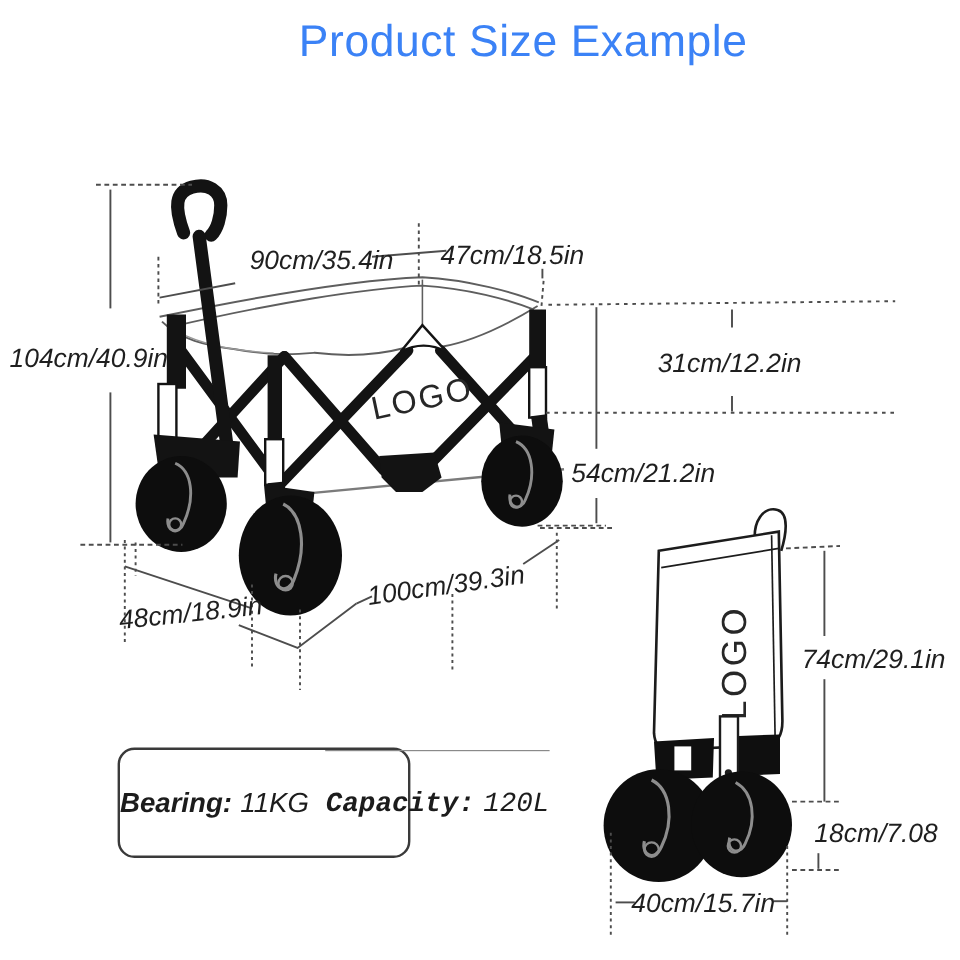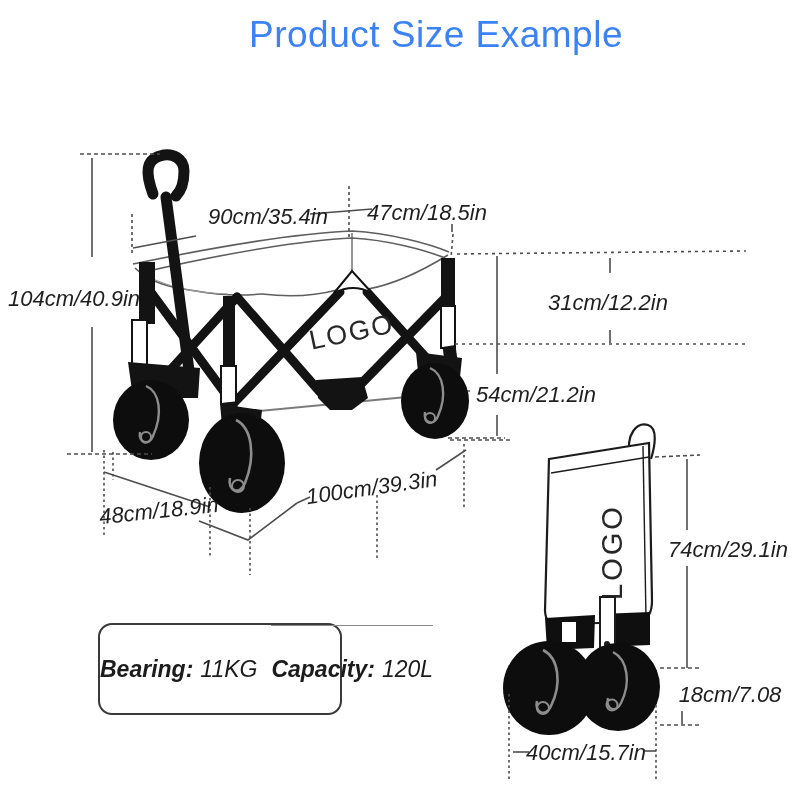--- a/index.html
+++ b/index.html
@@ -12,21 +12,21 @@
             font-size:22px;fill:#1f1f1f;}
   .logo-main{font-family:"Liberation Sans",sans-serif;font-size:27px;fill:#272727;
              letter-spacing:2px;}
   .logo-folded{font-family:"Liberation Sans",sans-serif;font-size:29px;fill:#272727;
              letter-spacing:3px;}
   .specs{position:absolute;left:98px;top:623px;width:240px;height:88px;
          border:2.5px solid #3a3a3a;border-radius:14px;background:#fff;
          display:flex;}
   .specs .row{flex:1;display:flex;align-items:center;justify-content:center;
               font-style:italic;font-size:23px;color:#1c1c1c;gap:7px;}
-  .specs .row + .row{border-top:1.5px solid #8a8a8a;margin:0 14px;}
+  .specs .row + .row{border-top:1.5px solid #8a8a8a;margin:0 14px;font-family:Liberation Mono, monospace;}
   .specs .label{font-weight:700;}
   .specs .value{font-weight:400;}
 </style>
 </head>
 <body>
 
 <div class="page">
 
   <div class="title">Product Size Example</div>
 

